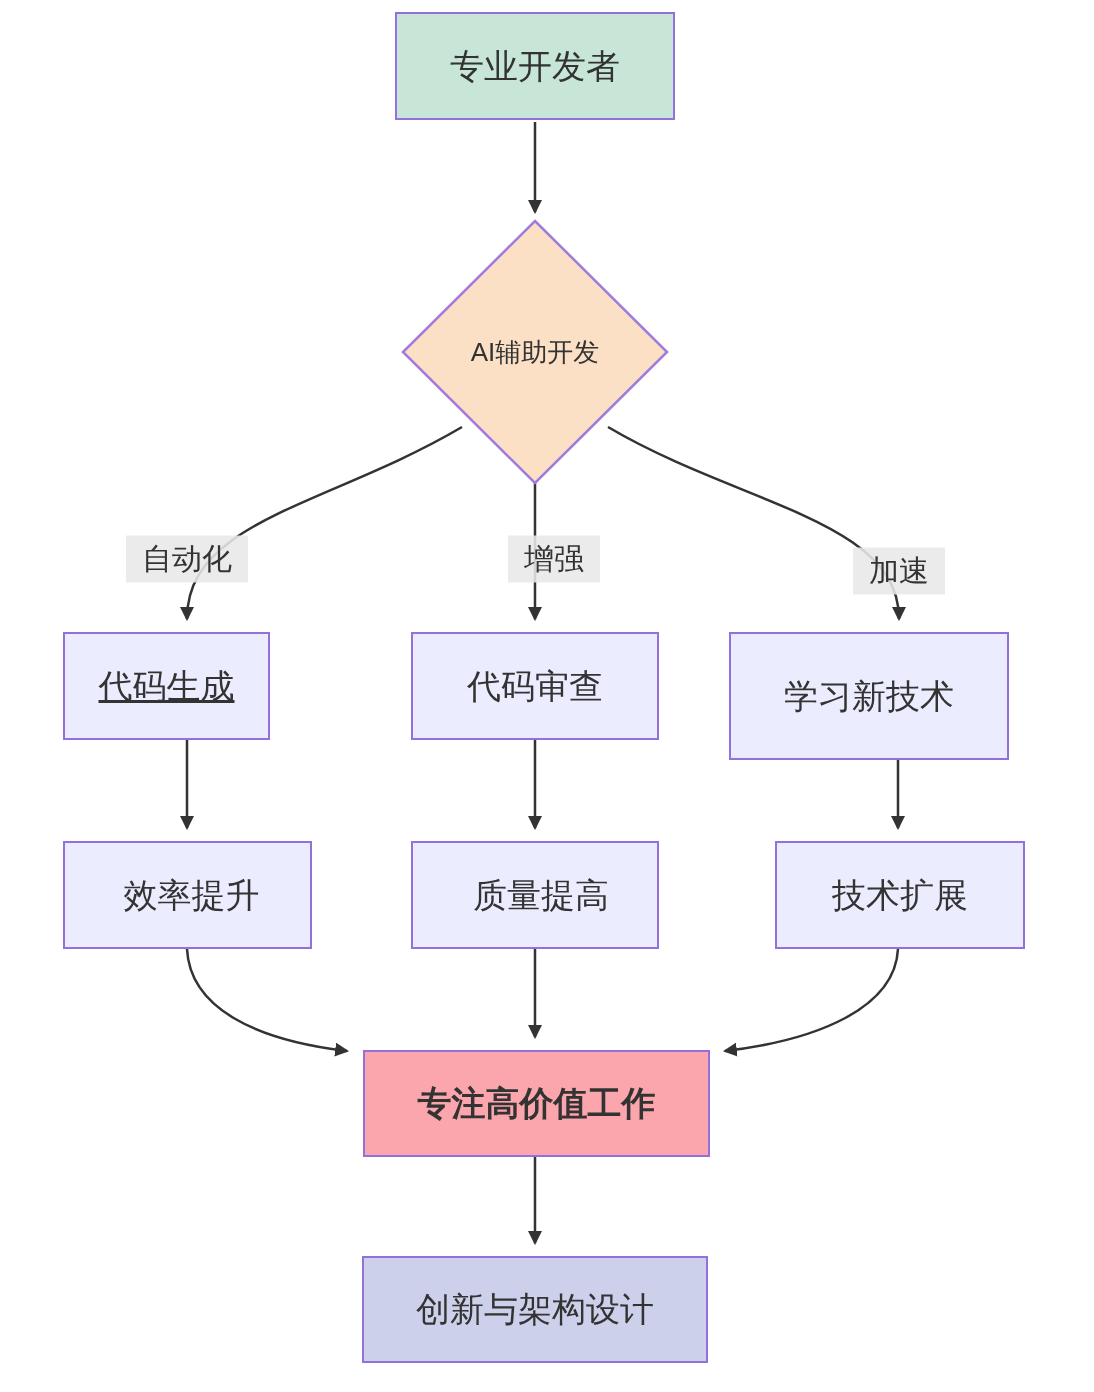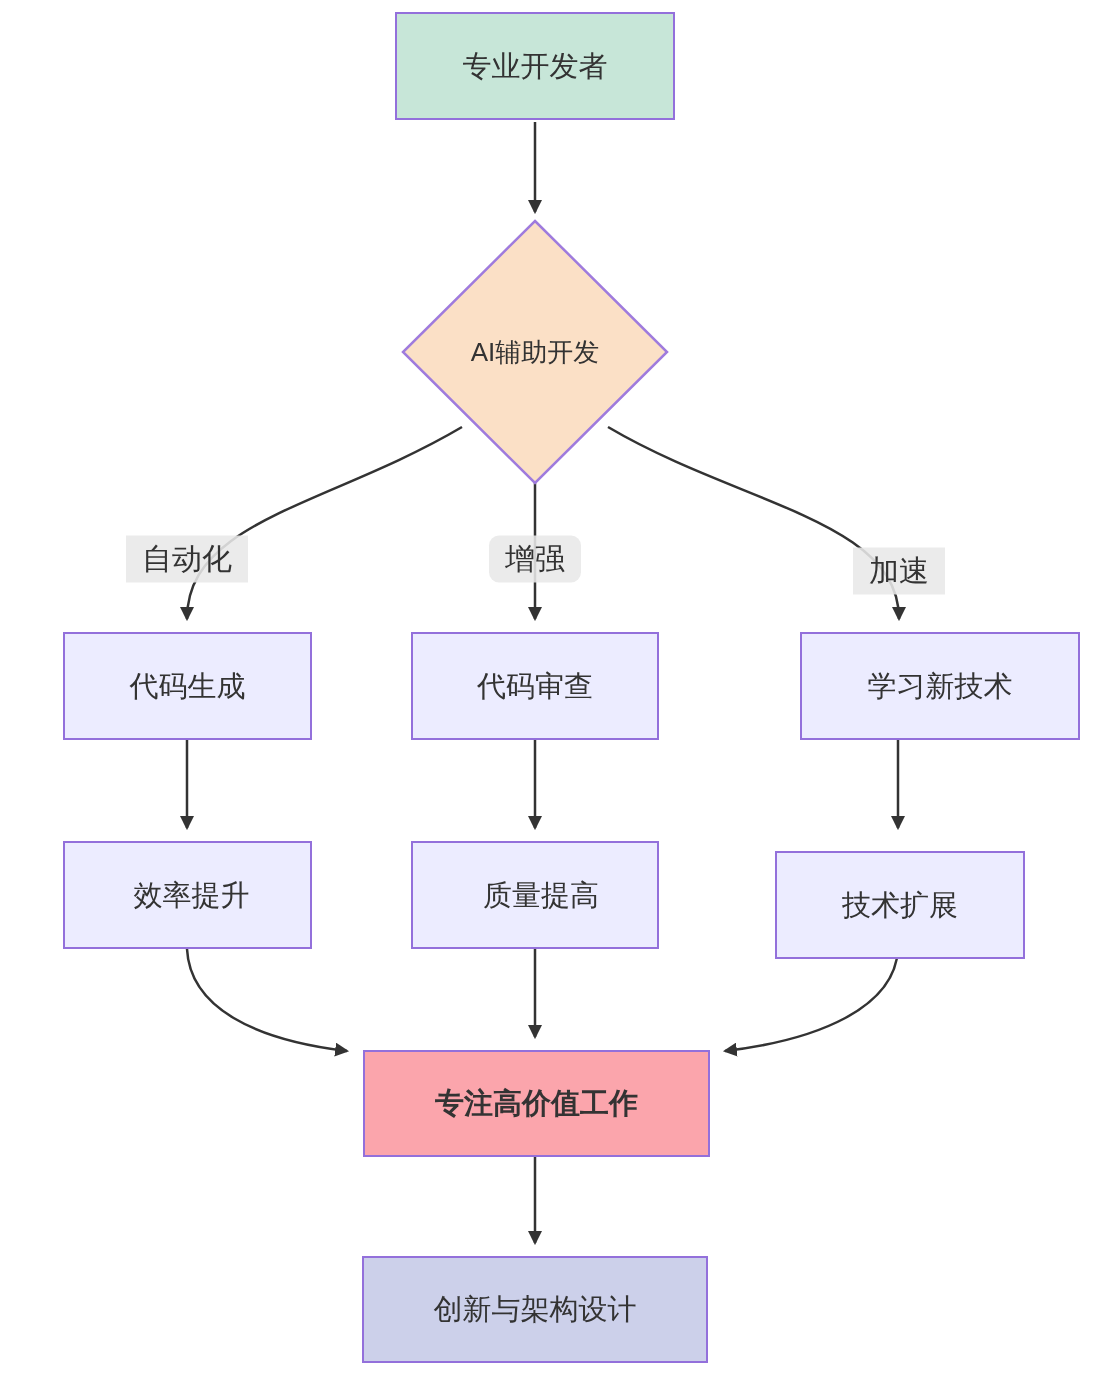--- a/index.html
+++ b/index.html
@@ -5,21 +5,21 @@
   html,body{margin:0;padding:0;}
   body{
     width:1094px;height:1392px;position:relative;background:#ffffff;
     font-family:"Liberation Sans","DejaVu Sans",sans-serif;color:#333333;
     overflow:hidden;
   }
   #edge-layer{position:absolute;left:0;top:0;width:1094px;height:1392px;}
   .node{
     position:absolute;display:flex;align-items:center;justify-content:center;
     border:2px solid #9370DB;box-sizing:border-box;
-    font-size:29px;color:#333333;text-align:center;line-height:1.2;
+    font-size:34px;color:#333333;text-align:center;line-height:1.2;
   }
   .fill-start{background:#c7e6d8;}
   .fill-process{background:#ececff;}
   .fill-highlight{background:#fba5ac;}
   .fill-final{background:#ccd0ea;}
   .diamond-label{
     position:absolute;display:flex;align-items:center;justify-content:center;
     font-size:26px;color:#333333;background:transparent;border:none;
     transform:translate(-50%,-50%);white-space:nowrap;
   }
@@ -50,30 +50,30 @@
     <path d="M187,949 C190,1008 255,1040 347,1051" marker-end="url(#arrow)"></path>
     <path d="M535,949 L535,1037" marker-end="url(#arrow)"></path>
     <path d="M898,949 C895,1008 818,1040 725,1051" marker-end="url(#arrow)"></path>
     <path d="M535,1157 L535,1243" marker-end="url(#arrow)"></path>
   </g>
 
   <polygon points="535,221 667,352 535,483 403,352" fill="#fbe0c6" stroke="#9f7bdd" stroke-width="2.5"></polygon>
 </svg>
 
 <div class="edge-label" style="left:187px;top:559px;">自动化</div>
-<div class="edge-label" style="left:535px;top:559px;border-radius:10px;">增强</div>
+<div class="edge-label" style="left:554px;top:559px;">增强</div>
 <div class="edge-label" style="left:899px;top:559px;margin-top:12px;">加速</div>
 
 <div class="node fill-start" style="left:395px;top:12px;width:280px;height:108px;">专业开发者</div>
 
 <div class="diamond-label" style="left:535px;top:352px;">AI辅助开发</div>
 
-<div class="node fill-process" style="left:63px;top:632px;width:249px;height:108px;">代码生成</div>
+<div class="node fill-process" style="left:63px;top:632px;width:207px;height:108px;text-decoration:underline;">代码生成</div>
 <div class="node fill-process" style="left:411px;top:632px;width:248px;height:108px;">代码审查</div>
-<div class="node fill-process" style="left:800px;top:632px;width:280px;height:108px;">学习新技术</div>
+<div class="node fill-process" style="left:729px;top:632px;width:280px;height:128px;">学习新技术</div>
 
 <div class="node fill-process" style="left:63px;top:841px;width:249px;height:108px;padding-left:8px;">效率提升</div>
 <div class="node fill-process" style="left:411px;top:841px;width:248px;height:108px;padding-left:12px;">质量提高</div>
-<div class="node fill-process" style="left:775px;top:841px;width:250px;height:108px;margin-top:10px;">技术扩展</div>
+<div class="node fill-process" style="left:775px;top:841px;width:250px;height:108px;">技术扩展</div>
 
 <div class="node fill-highlight" style="left:363px;top:1050px;width:347px;height:107px;font-weight:bold;">专注高价值工作</div>
 
 <div class="node fill-final" style="left:362px;top:1256px;width:346px;height:107px;">创新与架构设计</div>
 
 </body></html>

